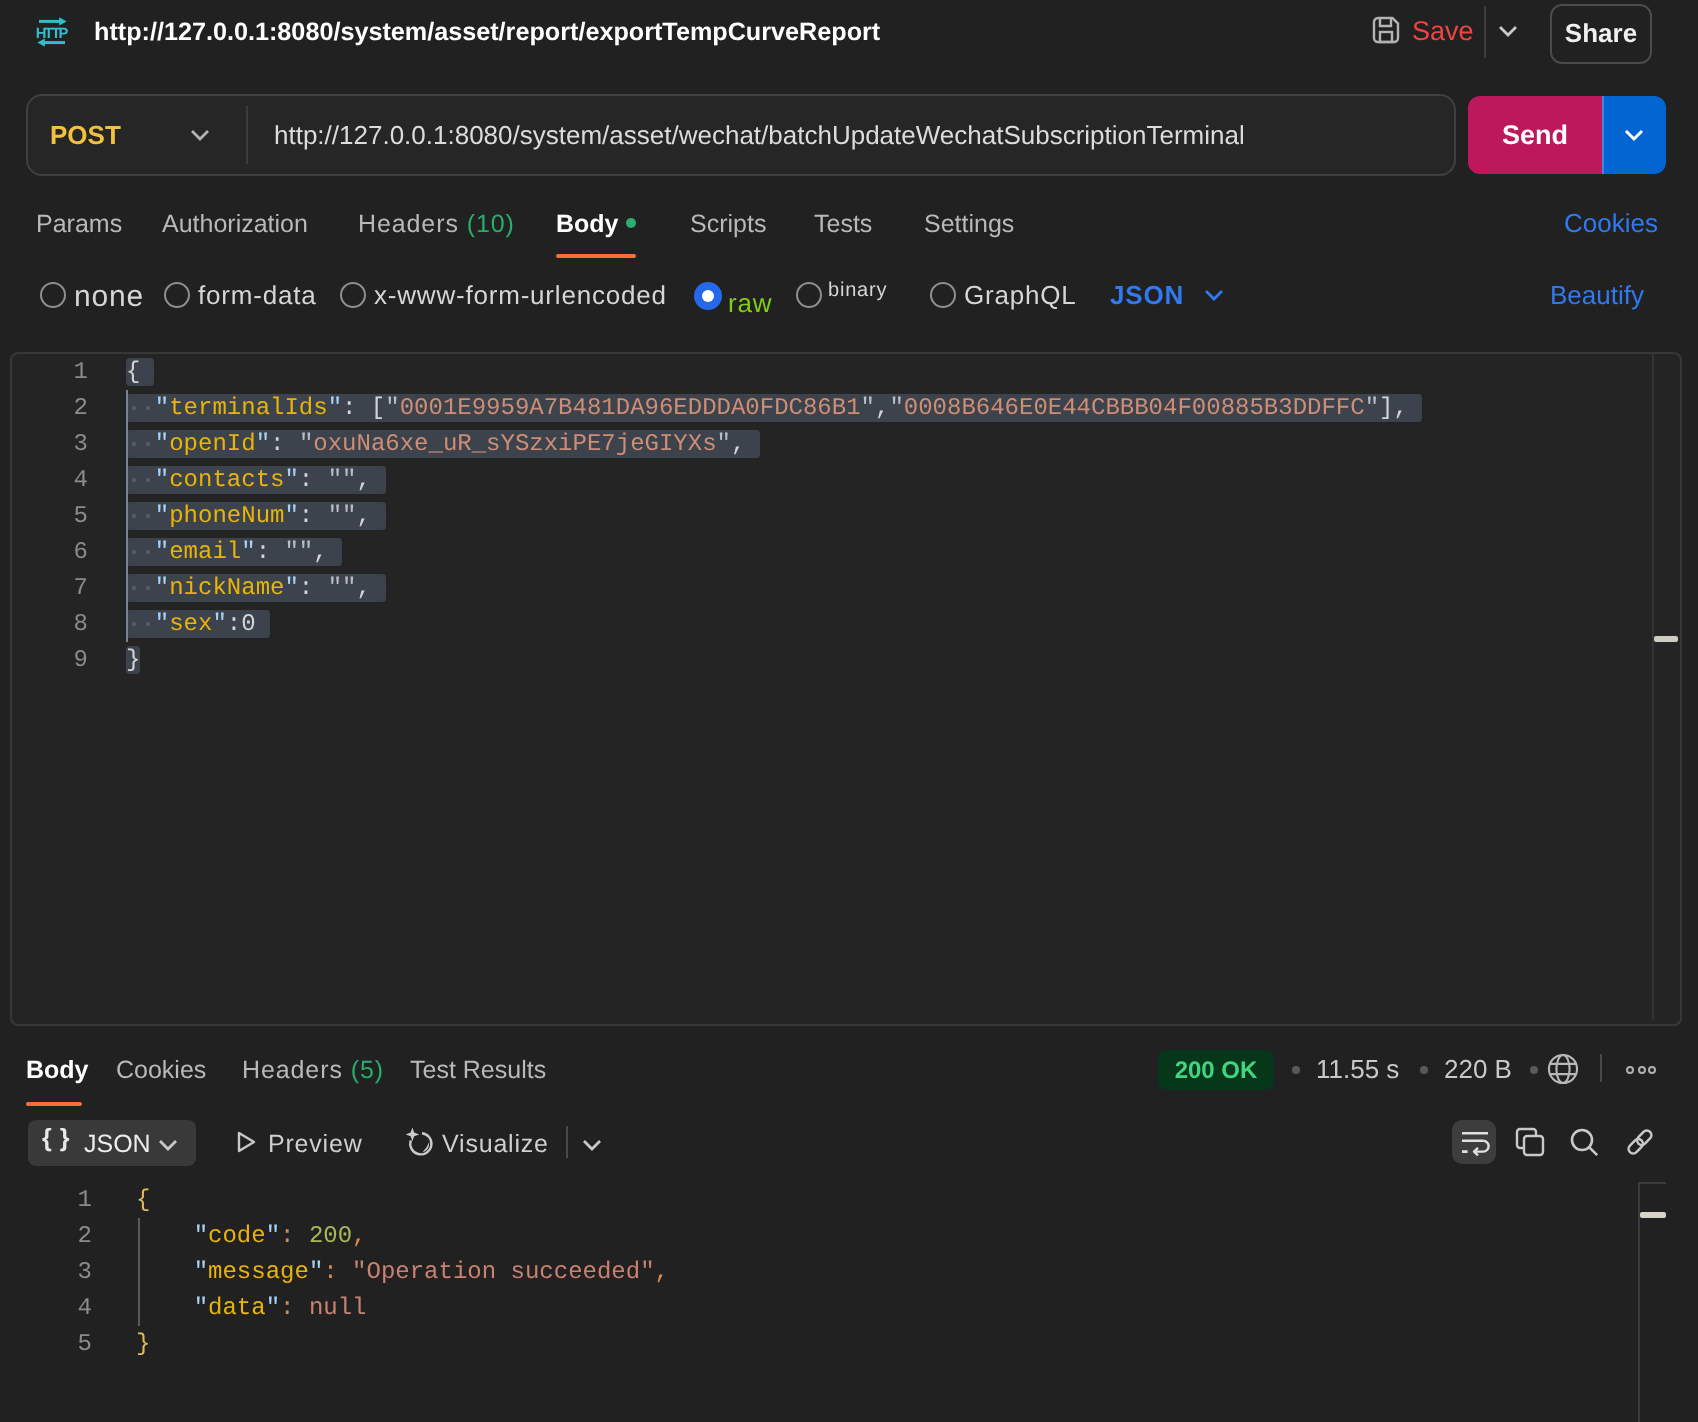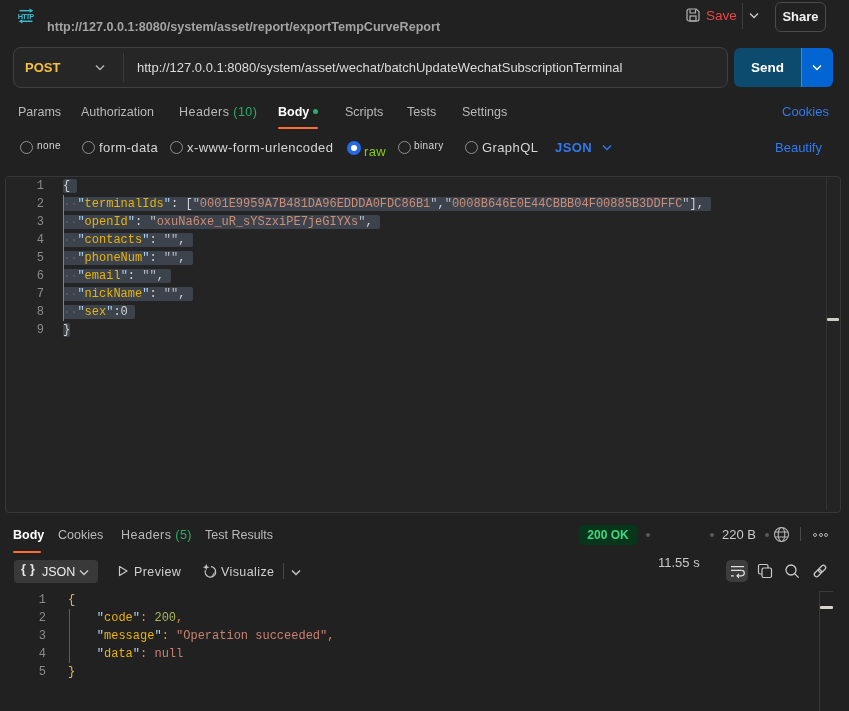--- a/index.html
+++ b/index.html
@@ -13,21 +13,21 @@
 </head>
 <body>
 
 <svg class="abs" style="left:18px;top:8px" width="16" height="16" viewBox="0 0 16 16">
   <path d="M1.5 2.7 H12.2" stroke="#37bccd" stroke-width="1.5" fill="none"></path>
   <path d="M11.6 0.6 L15.3 2.7 L11.6 4.8 Z" fill="#37bccd"></path>
   <path d="M14.5 13.3 H3.8" stroke="#37bccd" stroke-width="1.5" fill="none"></path>
   <path d="M4.4 11.2 L0.7 13.3 L4.4 15.4 Z" fill="#37bccd"></path>
   <text x="-0.2" y="10.8" font-size="7.4" font-weight="bold" fill="#37bccd" font-family="Liberation Sans" textLength="16.4">HTTP</text>
 </svg>
-<div class="abs" style="left:47px;top:9px;font-size:12.6px;font-weight:bold;color:#a3a3a3;margin-top:11px;">http://127.0.0.1:8080/system/asset/report/exportTempCurveReport</div>
+<div class="abs" style="left:47px;top:9px;font-size:12.6px;font-weight:bold;color:#ffffff;">http://127.0.0.1:8080/system/asset/report/exportTempCurveReport</div>
 
 <svg class="abs" style="left:686px;top:8px" width="14" height="14" viewBox="0 0 14 14">
   <path d="M1 3 a2 2 0 0 1 2-2 h7.2 L13 3.8 V11 a2 2 0 0 1-2 2 H3 a2 2 0 0 1-2-2 Z" fill="none" stroke="#b3b3b3" stroke-width="1.2"></path>
   <path d="M4 1.4 V5 h5.5 V1.4" fill="none" stroke="#b3b3b3" stroke-width="1.2"></path>
   <rect x="4" y="8" width="6" height="5" fill="none" stroke="#b3b3b3" stroke-width="1.2"></rect>
 </svg>
 <div class="abs" style="left:706px;top:8px;font-size:13.5px;color:#ef4444;">Save</div>
 <div class="abs" style="left:742px;top:3px;width:1px;height:26px;background:#3d3d3d;"></div>
 <svg class="abs" style="left:748px;top:11px" width="12" height="10" viewBox="0 0 12 10">
   <path d="M2 2.5 L6 6.5 L10 2.5" stroke="#c9c9c9" stroke-width="1.4" fill="none"></path>
@@ -35,40 +35,40 @@
 <div class="abs" style="left:775px;top:2px;width:49px;height:28px;border:1px solid #4b4b4b;border-radius:6px;color:#f0f0f0;font-size:13px;font-weight:600;text-align:center;line-height:28px;">Share</div>
 
 <div class="abs" style="left:13px;top:47px;width:713px;height:39px;background:#262626;border:1px solid #404040;border-radius:8px;"></div>
 <div class="abs" style="left:25px;top:47px;height:41px;line-height:41px;font-size:13px;font-weight:bold;color:#f3c13d;">POST</div>
 <svg class="abs" style="left:94px;top:63px" width="12" height="10" viewBox="0 0 12 10">
   <path d="M2 2.5 L6 6.5 L10 2.5" stroke="#b3b3b3" stroke-width="1.4" fill="none"></path>
 </svg>
 <div class="abs" style="left:123px;top:53px;width:1px;height:29px;background:#3c3c3c;"></div>
 <div class="abs" style="left:137px;top:47px;height:54px;line-height:41px;font-size:13px;color:#dcdcdc;">http://127.0.0.1:8080/system/asset/wechat/batchUpdateWechatSubscriptionTerminal</div>
 
-<div class="abs" style="left:734px;top:48px;width:67px;height:39px;background:#0c4a6e;border-radius:6px 0 0 6px;color:#fff;font-size:13.5px;font-weight:600;text-align:center;line-height:39px;">Send</div>
+<div class="abs" style="left:734px;top:48px;width:67px;height:39px;background:#be185d;border-radius:6px 0 0 6px;color:#fff;font-size:13.5px;font-weight:600;text-align:center;line-height:39px;">Send</div>
 <div class="abs" style="left:801px;top:48px;width:1px;height:39px;background:#3d87dd;"></div>
 <div class="abs" style="left:802px;top:48px;width:31px;height:39px;background:#0265d2;border-radius:0 6px 6px 0;"></div>
 <svg class="abs" style="left:810px;top:63px" width="14" height="10" viewBox="0 0 14 10">
   <path d="M3 2.5 L7 6.5 L11 2.5" stroke="#fff" stroke-width="1.5" fill="none"></path>
 </svg>
 
 <div class="abs tab" style="left:18px;top:105px;">Params</div>
 <div class="abs tab" style="left:81px;top:105px;">Authorization</div>
 <div class="abs tab" style="left:179px;top:105px;letter-spacing:0.45px;">Headers <span style="color:#27ae68">(10)</span></div>
 <div class="abs tab" style="left:278px;top:105px;color:#ffffff;font-weight:600;">Body</div>
 <div class="abs" style="left:313px;top:109px;width:5px;height:5px;border-radius:50%;background:#2ead6e;"></div>
 <div class="abs" style="left:278px;top:127px;width:40px;height:2px;background:#ff6c37;border-radius:1px;"></div>
 <div class="abs tab" style="left:345px;top:105px;">Scripts</div>
 <div class="abs tab" style="left:407px;top:105px;">Tests</div>
 <div class="abs tab" style="left:462px;top:105px;">Settings</div>
 <div class="abs tab" style="left:782px;top:104px;color:#3079ef;font-size:13px;">Cookies</div>
 
 <div class="abs" style="left:20px;top:141px;width:11px;height:11px;border:1.5px solid #8f8f8f;border-radius:50%;"></div>
-<div class="abs tab" style="left:37px;top:140px;color:#d6d6d6;font-size:10px;letter-spacing:0.4px;text-align:right;">none</div>
+<div class="abs tab" style="left:37px;top:140px;color:#d6d6d6;font-size:15px;letter-spacing:0.4px;text-align:right;">none</div>
 <div class="abs" style="left:82px;top:141px;width:11px;height:11px;border:1.5px solid #8f8f8f;border-radius:50%;"></div>
 <div class="abs tab" style="left:99px;top:140px;color:#d6d6d6;font-size:13px;letter-spacing:0.4px;">form-data</div>
 <div class="abs" style="left:170px;top:141px;width:11px;height:11px;border:1.5px solid #8f8f8f;border-radius:50%;"></div>
 <div class="abs tab" style="left:187px;top:140px;color:#d6d6d6;font-size:13px;letter-spacing:0.4px;">x-www-form-urlencoded</div>
 <div class="abs" style="left:347px;top:141px;width:14px;height:14px;background:#2569e8;border-radius:50%;"></div>
 <div class="abs" style="left:351px;top:145px;width:6px;height:6px;background:#fff;border-radius:50%;"></div>
 <div class="abs tab" style="left:364px;top:144px;color:#84cc16;font-size:13px;letter-spacing:0.4px;">raw</div>
 <div class="abs" style="left:398px;top:141px;width:11px;height:11px;border:1.5px solid #8f8f8f;border-radius:50%;"></div>
 <div class="abs tab" style="left:414px;top:140px;color:#d6d6d6;font-size:10px;letter-spacing:0.4px;">binary</div>
 <div class="abs" style="left:465px;top:141px;width:11px;height:11px;border:1.5px solid #8f8f8f;border-radius:50%;"></div>
@@ -105,21 +105,21 @@
 <div class="abs" style="left:0;top:0;width:1.6px;height:1.6px;border-radius:50%;z-index:6;opacity:.38;box-shadow:66px 203px 0 0 #7b8695, 73px 203px 0 0 #7b8695, 66px 221px 0 0 #7b8695, 73px 221px 0 0 #7b8695, 66px 239px 0 0 #7b8695, 73px 239px 0 0 #7b8695, 66px 257px 0 0 #7b8695, 73px 257px 0 0 #7b8695, 66px 275px 0 0 #7b8695, 73px 275px 0 0 #7b8695, 66px 293px 0 0 #7b8695, 73px 293px 0 0 #7b8695, 66px 311px 0 0 #7b8695, 73px 311px 0 0 #7b8695;"></div>
 
 <div class="abs tab" style="left:13px;top:528px;color:#ffffff;font-weight:600;">Body</div>
 <div class="abs" style="left:13px;top:551px;width:28px;height:2px;background:#ff6c37;border-radius:1px;"></div>
 <div class="abs tab" style="left:58px;top:528px;">Cookies</div>
 <div class="abs tab" style="left:121px;top:528px;letter-spacing:0.45px;">Headers <span style="color:#27ae68">(5)</span></div>
 <div class="abs tab" style="left:205px;top:528px;">Test Results</div>
 
 <div class="abs" style="left:579px;top:525px;width:58px;height:20px;background:#06371b;border-radius:4px;color:#40d680;font-size:12px;font-weight:600;text-align:center;line-height:20px;">200 OK</div>
 <div class="abs" style="left:646px;top:533px;width:4px;height:4px;border-radius:50%;background:#595959;"></div>
-<div class="abs tab" style="left:658px;top:555px;color:#c9c9c9;font-size:13px;">11.55 s</div>
+<div class="abs tab" style="left:658px;top:527px;color:#c9c9c9;font-size:13px;">11.55 s</div>
 <div class="abs" style="left:710px;top:533px;width:4px;height:4px;border-radius:50%;background:#595959;"></div>
 <div class="abs tab" style="left:722px;top:527px;color:#c9c9c9;font-size:13px;">220 B</div>
 <div class="abs" style="left:765px;top:533px;width:4px;height:4px;border-radius:50%;background:#595959;"></div>
 <svg class="abs" style="left:773px;top:526px" width="17" height="17" viewBox="0 0 16 16">
   <circle cx="8" cy="8" r="6.6" fill="none" stroke="#b8b8b8" stroke-width="1"></circle>
   <ellipse cx="8" cy="8" rx="3.1" ry="6.6" fill="none" stroke="#b8b8b8" stroke-width="1"></ellipse>
   <path d="M1.8 5.6 H14.2 M1.8 10.4 H14.2" stroke="#b8b8b8" stroke-width="1" fill="none"></path>
 </svg>
 <div class="abs" style="left:800px;top:527px;width:1px;height:14px;background:#4a4a4a;"></div>
 <div class="abs" style="left:813px;top:532.5px;width:2.2px;height:2.2px;border:1.1px solid #b0b0b0;border-radius:50%;"></div>

